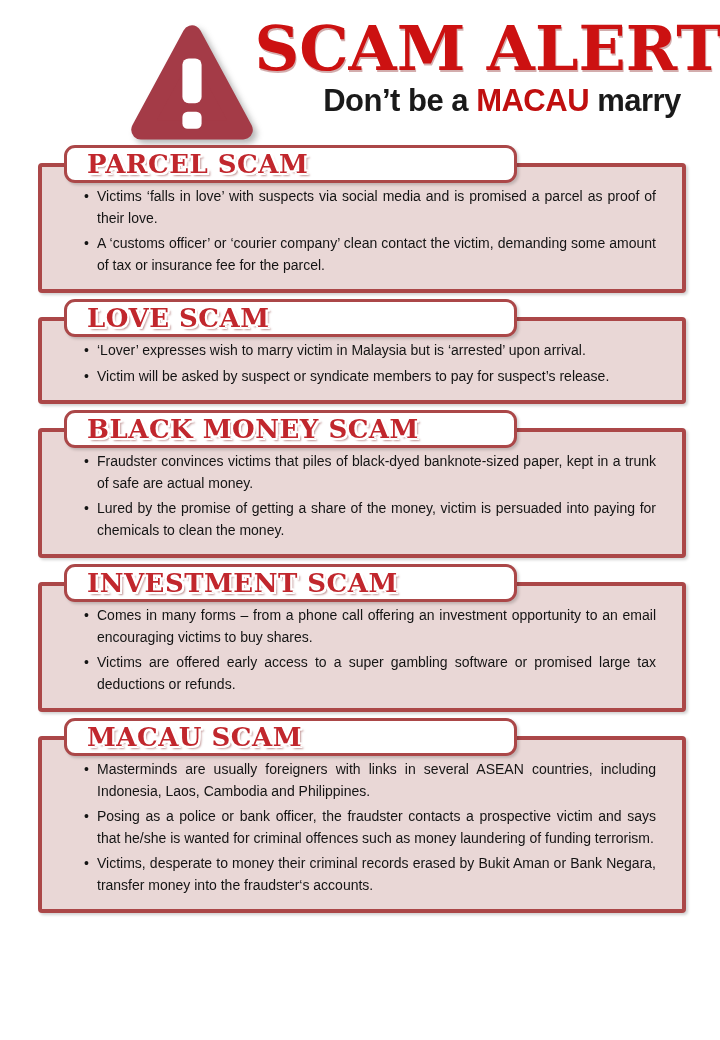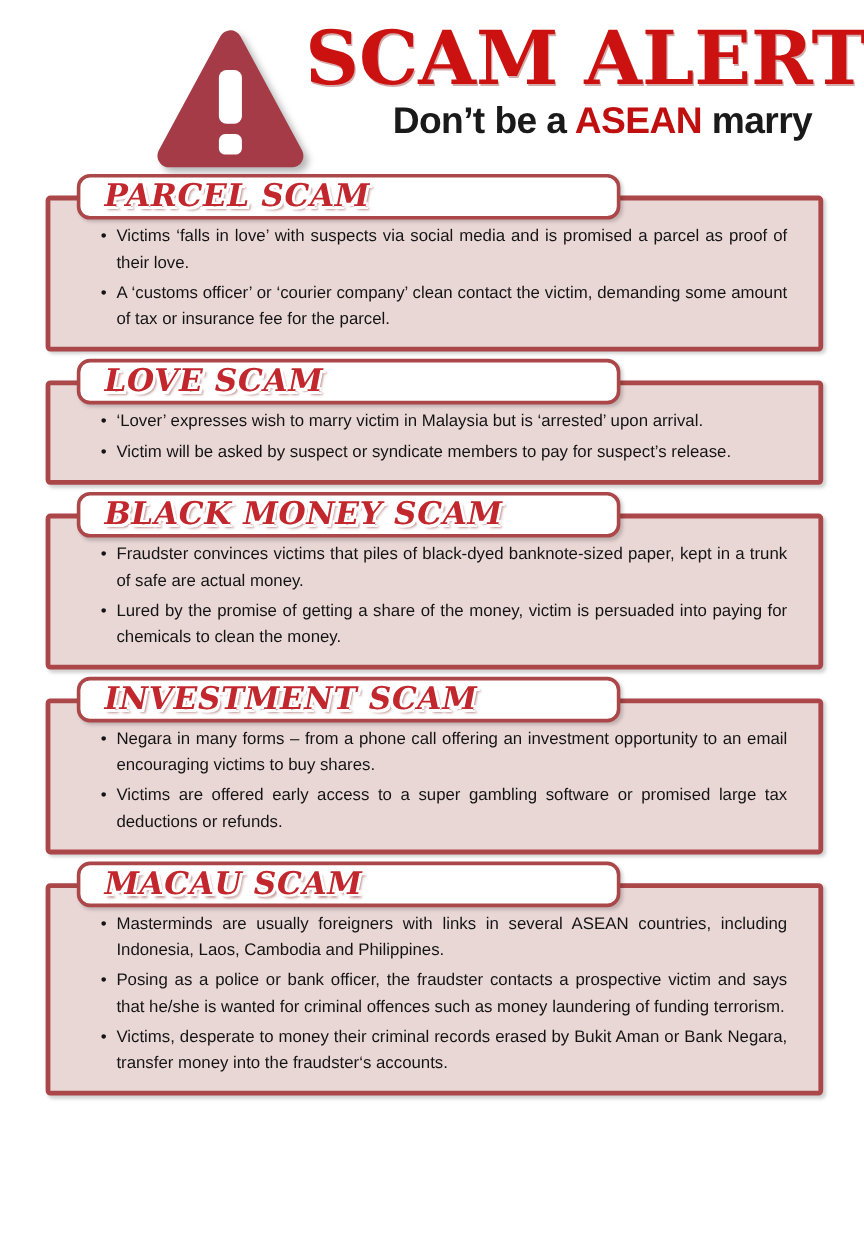--- a/index.html
+++ b/index.html
@@ -60,21 +60,20 @@
     font-family: "DejaVu Serif", serif;
     font-weight: bold;
     font-size: 26px;
     letter-spacing: 0.5px;
     color: #C1272D;
     white-space: nowrap;
     text-shadow:
       -2px -2px 0 #fff, 2px -2px 0 #fff, -2px 2px 0 #fff, 2px 2px 0 #fff,
       0 -2px 0 #fff, 0 2px 0 #fff, -2px 0 0 #fff, 2px 0 0 #fff,
       3px 3px 2px rgba(140,60,60,0.55);
-    font-style: italic;
   }
   .box {
     position: relative; z-index: 1;
     margin-top: -20px;
     box-sizing: border-box;
     background: #E9D7D6;
     border: 4px solid #AB4748;
     border-radius: 4px;
     padding: 19px 26px 9px 42px;
     box-shadow: 2px 2px 3px rgba(0,0,0,0.18);
@@ -101,21 +100,21 @@
 <header class="poster-header">
   <span class="triangle-wrap">
     <svg viewBox="0 0 120 116" xmlns="http://www.w3.org/2000/svg">
       <path d="M60 12 L108 101 L12 101 Z" fill="#A43B47" stroke="#A43B47" stroke-width="18" stroke-linejoin="round"></path>
       <rect x="51" y="34" width="18" height="42" rx="6" fill="#ffffff"></rect>
       <rect x="51" y="84" width="18" height="16" rx="5" fill="#ffffff"></rect>
     </svg>
   </span>
   <div class="title-block">
     <h1 class="main-title">SCAM ALERT!</h1>
-    <div class="sub-title"><span>Don’t be a </span><span class="red">ASEAN</span><span> marry</span></div>
+    <div class="sub-title"><span>Don’t be a </span><span class="red">MACAU</span><span> marry</span></div>
   </div>
 </header>
 
 <div class="sections">
 
   <section class="scam-section">
     <div class="banner">
       <span class="banner-title">PARCEL SCAM</span>
     </div>
     <div class="box">
@@ -149,21 +148,21 @@
       </ul>
     </div>
   </section>
 
   <section class="scam-section">
     <div class="banner">
       <span class="banner-title">INVESTMENT SCAM</span>
     </div>
     <div class="box">
       <ul class="bullets">
-        <li>Negara in many forms – from a phone call offering an investment opportunity to an email encouraging victims to buy shares.</li>
+        <li>Comes in many forms – from a phone call offering an investment opportunity to an email encouraging victims to buy shares.</li>
         <li>Victims are offered early access to a super gambling software or promised large tax deductions or refunds.</li>
       </ul>
     </div>
   </section>
 
   <section class="scam-section">
     <div class="banner">
       <span class="banner-title">MACAU SCAM</span>
     </div>
     <div class="box">

